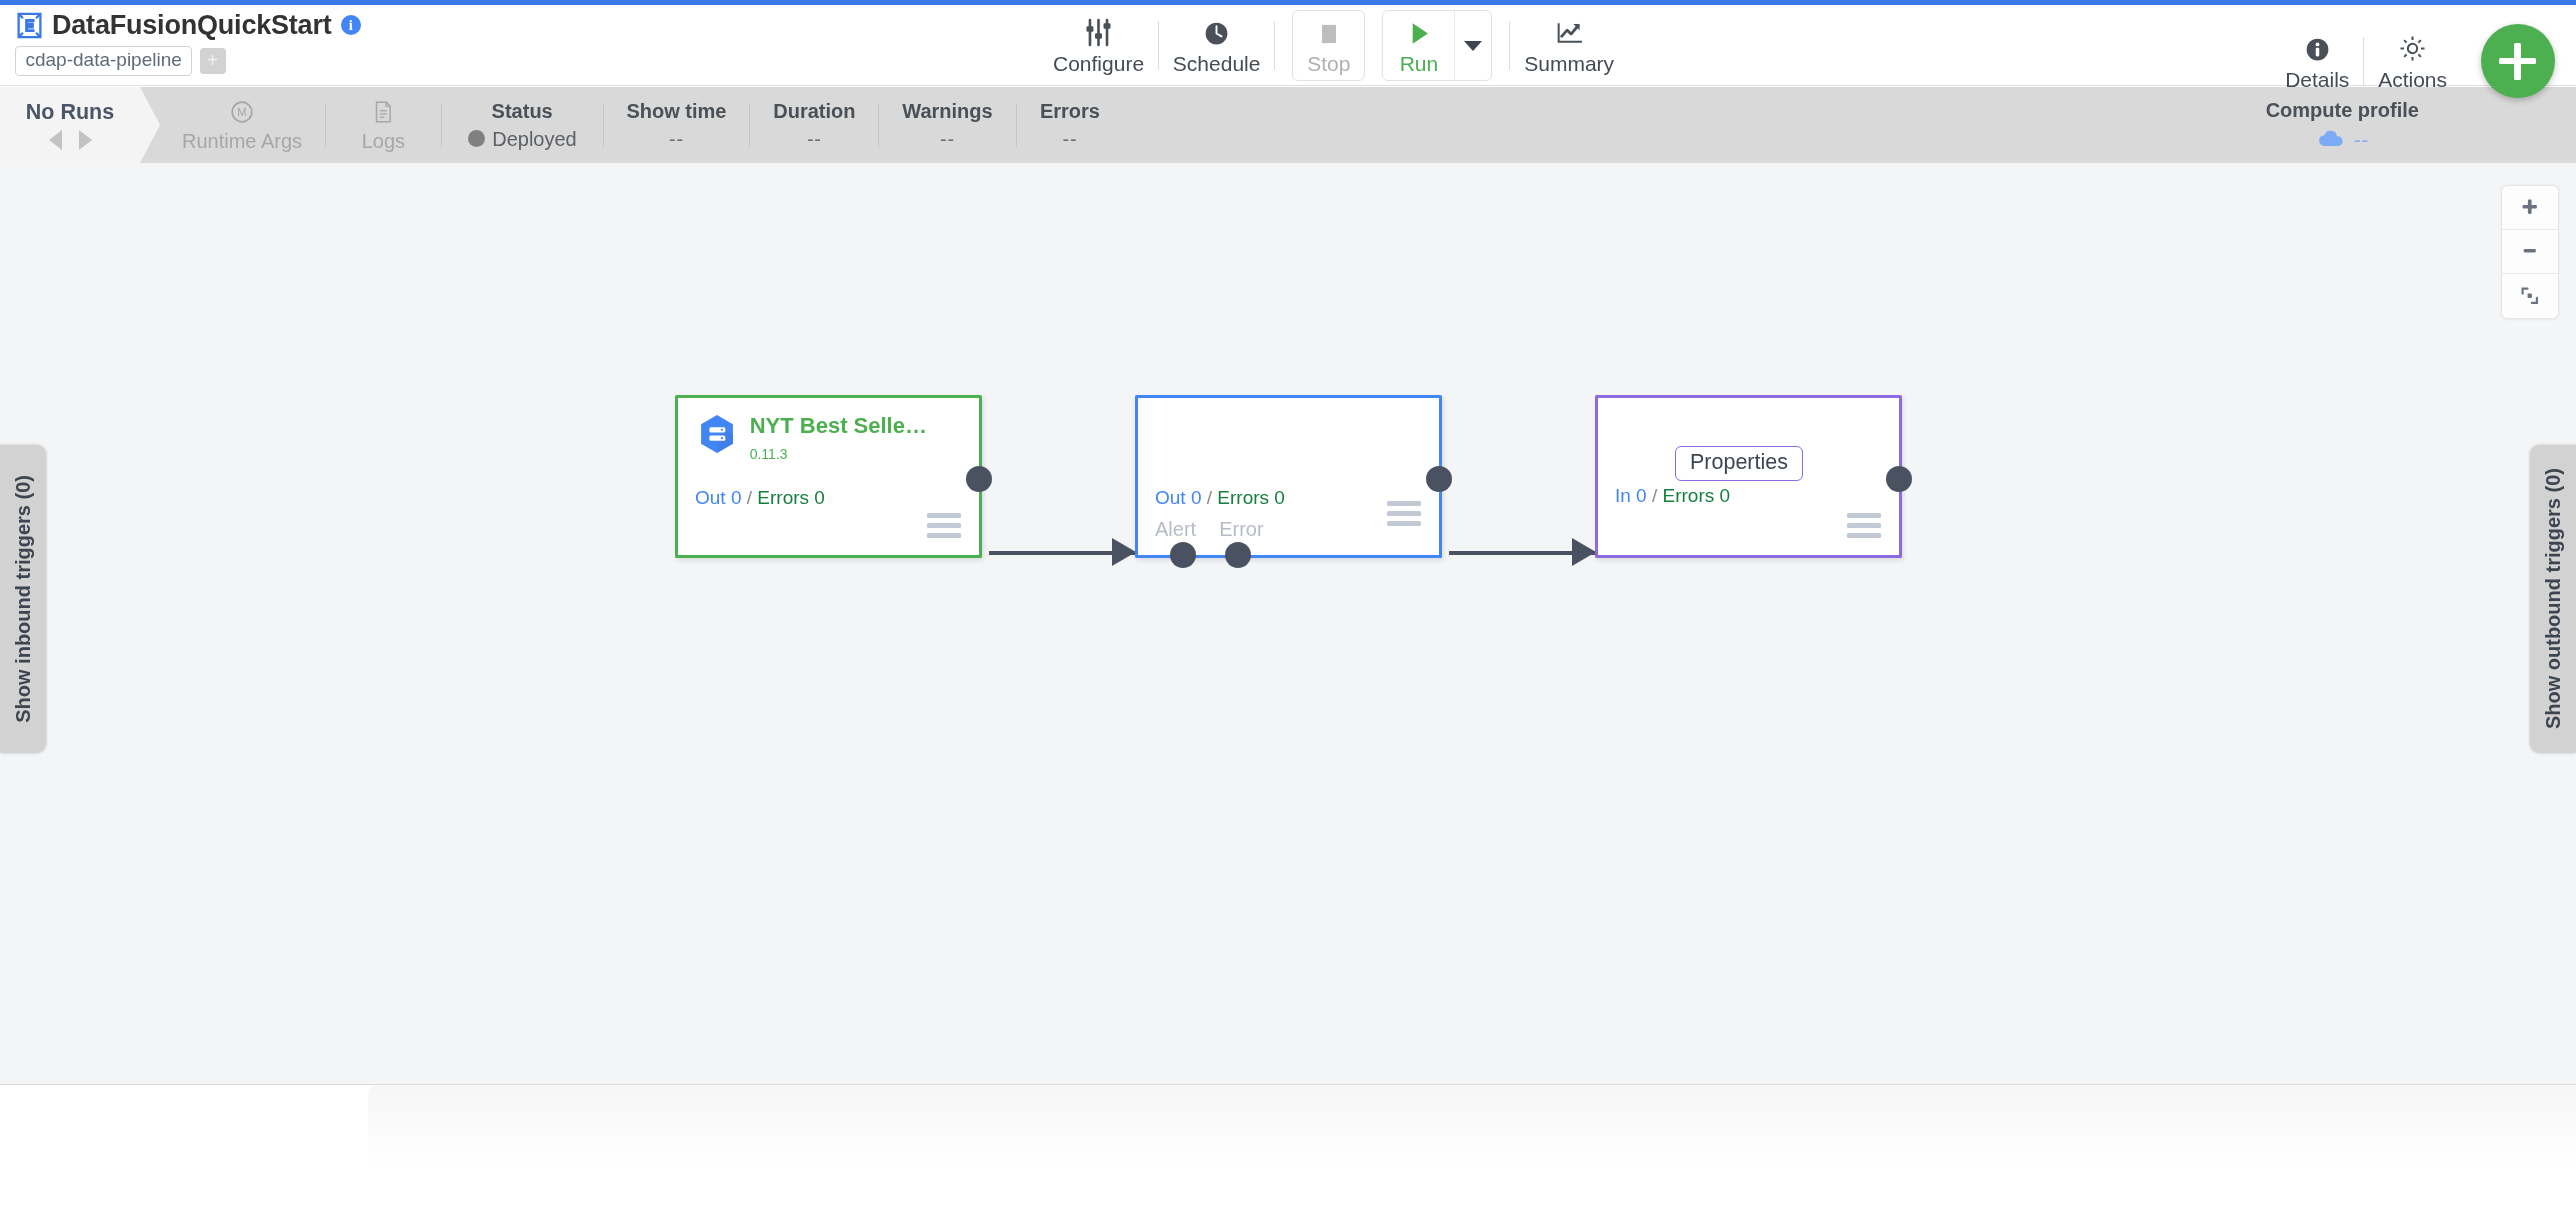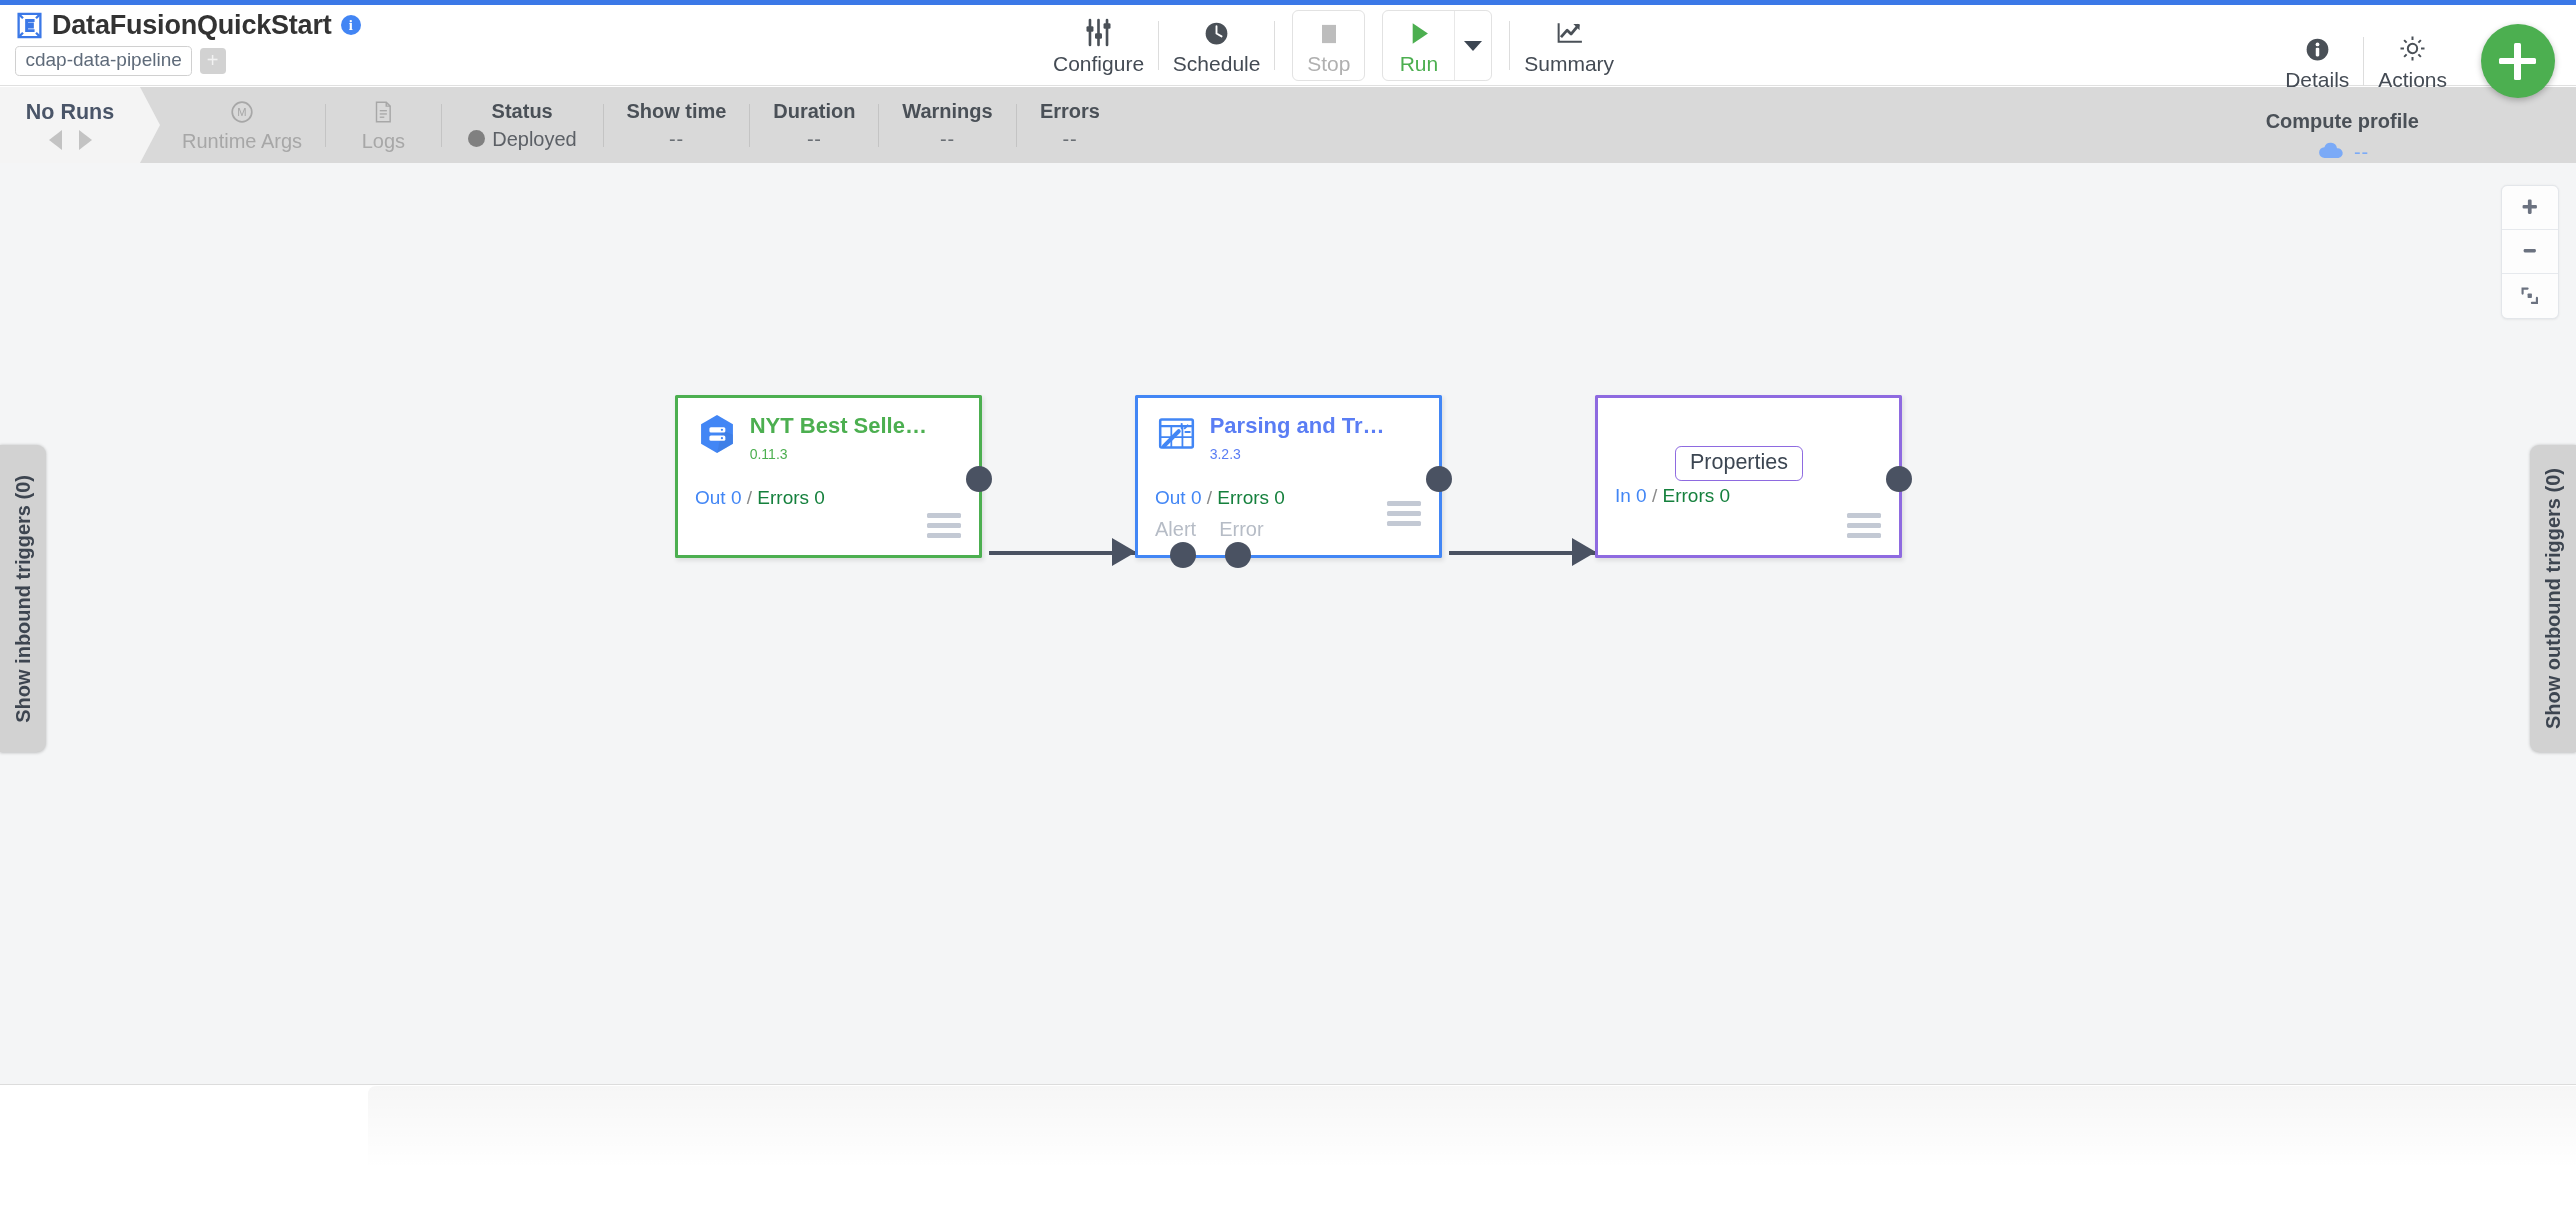--- a/index.html
+++ b/index.html
@@ -121,21 +121,21 @@
   .stat-top { font-size: 20px; font-weight: bold; color: #4a5057; white-space: nowrap; }
   .stat-bottom { font-size: 20px; color: #5c6066; margin-top: 4.6px; white-space: nowrap; }
   .stat-icon { height: 29px; display: flex; align-items: center; justify-content: center; }
   .stat-icon-label { font-size: 20px; color: #a7a7a7; margin-top: 3.8px; }
   .vsep-dark { width: 0.8px; height: 43px; background: #c4c4c4; }
   .dash { color: #6a6f75; font-size: 20px; letter-spacing: 0.8px; }
   .status-dot { width: 17px; height: 17px; border-radius: 50%; background: #808080; display: inline-block; margin-right: 7.7px; vertical-align: -1.5px; }
 
   .compute-profile {
     position: absolute; right: 157px; top: 0; height: 77px;
-    display: flex; flex-direction: column; align-items: center; justify-content: flex-end;
+    display: flex; flex-direction: column; align-items: center; justify-content: center;
   }
   .cp-title { font-size: 20px; font-weight: bold; color: #4a5057; }
   .cp-val { display: flex; align-items: center; gap: 9.2px; margin-top: 7.7px; }
 
   
   .canvas {
     position: absolute; top: 163px; left: 0; width: 2576px; height: 922px;
     background: #f4f5f6;
     border-bottom: 0.8px solid #dcdcdc;
     overflow: hidden;
@@ -506,41 +506,20 @@
       </div>
       <div class="hamburger">
           <i></i>
           <i></i>
           <i></i>
         </div>
       <div class="endpoint" style="right:-13px; top:68px;"></div>
     </div>
 
     <div class="node node-xf" style="left:1135px; top:379px; transform:translateY(-147px);">
-      <div class="node-head">
-        <span class="node-icon">
-          <svg viewBox="0 0 58 58" width="43" height="43">
-            <rect x="7" y="10" width="44" height="38" rx="2" fill="none" stroke="#4286f5" stroke-width="3.4"></rect>
-            <line x1="7" y1="19" x2="51" y2="19" stroke="#4286f5" stroke-width="3"></line>
-            <line x1="22" y1="19" x2="22" y2="48" stroke="#4286f5" stroke-width="2.4"></line>
-            <line x1="37" y1="19" x2="37" y2="48" stroke="#4286f5" stroke-width="2.4"></line>
-            <line x1="7" y1="34" x2="51" y2="34" stroke="#4286f5" stroke-width="2.4"></line>
-            <path d="M12 46 L32 26" stroke="#4286f5" stroke-width="5.5" stroke-linecap="round"></path>
-            <g stroke="#4286f5" stroke-width="2.6" stroke-linecap="round">
-              <line x1="36" y1="22" x2="36" y2="16"></line>
-                <line x1="41" y1="27" x2="47" y2="27"></line>
-              <line x1="40" y1="22" x2="44" y2="18"></line>
-            </g>
-          </svg>
-        </span>
-        <div class="node-titles">
-          <div class="node-name">Parsing and Tr…</div>
-          <div class="node-ver">3.2.3</div>
-        </div>
-      </div>
       <div class="node-metrics">
         <span class="m-in">Out 0</span>
         <span class="m-slash">/</span>
         <span class="m-err">Errors 0</span>
       </div>
       <div class="node-ports">
         <span class="port-label">Alert</span>
         <span class="port-label">Error</span>
       </div>
       <div class="hamburger"></div>

